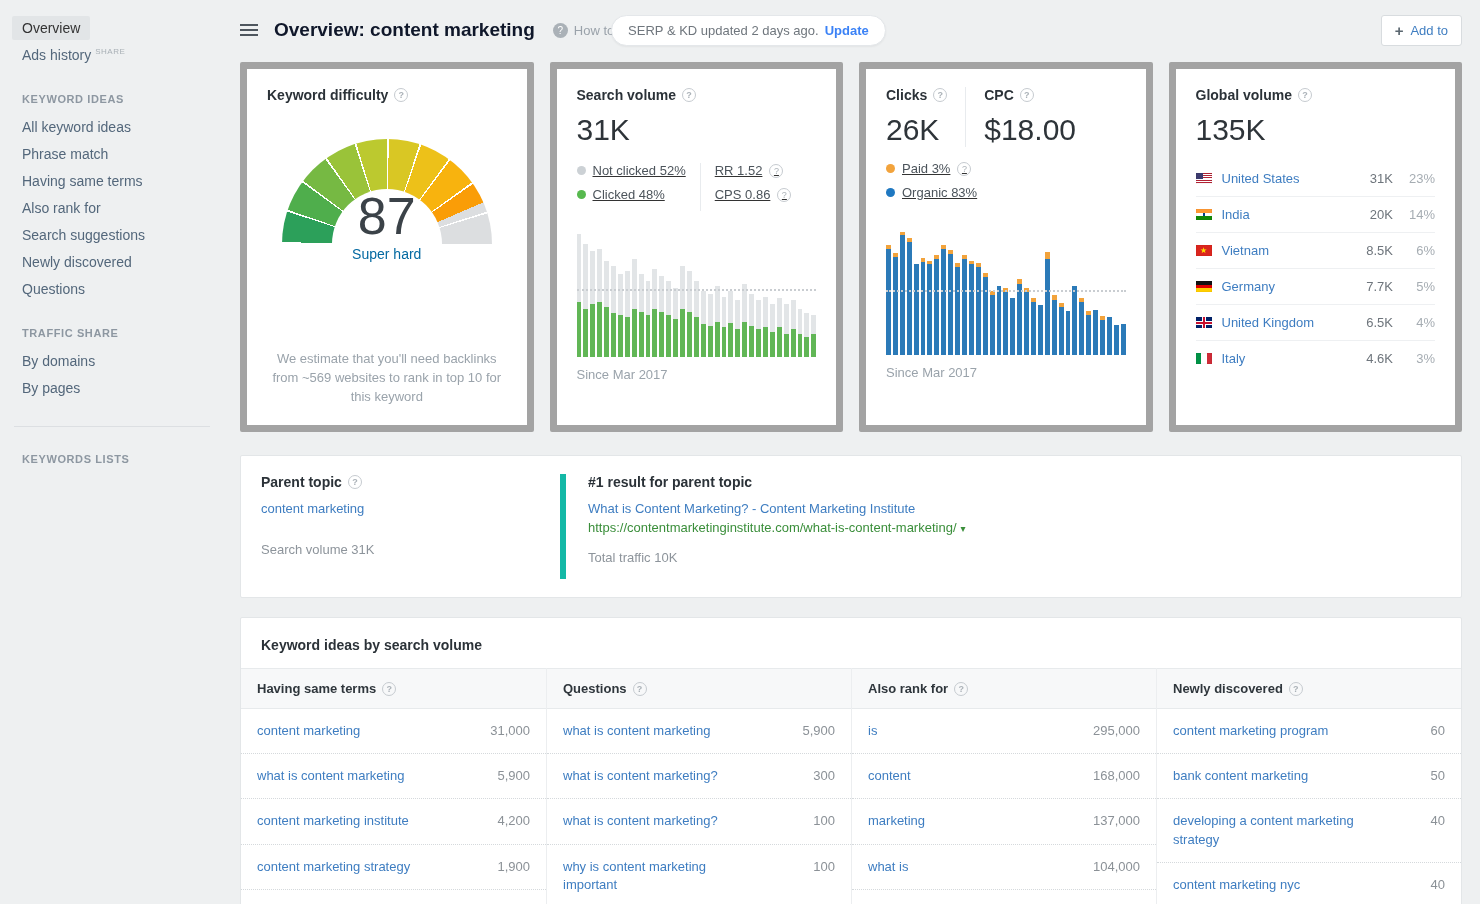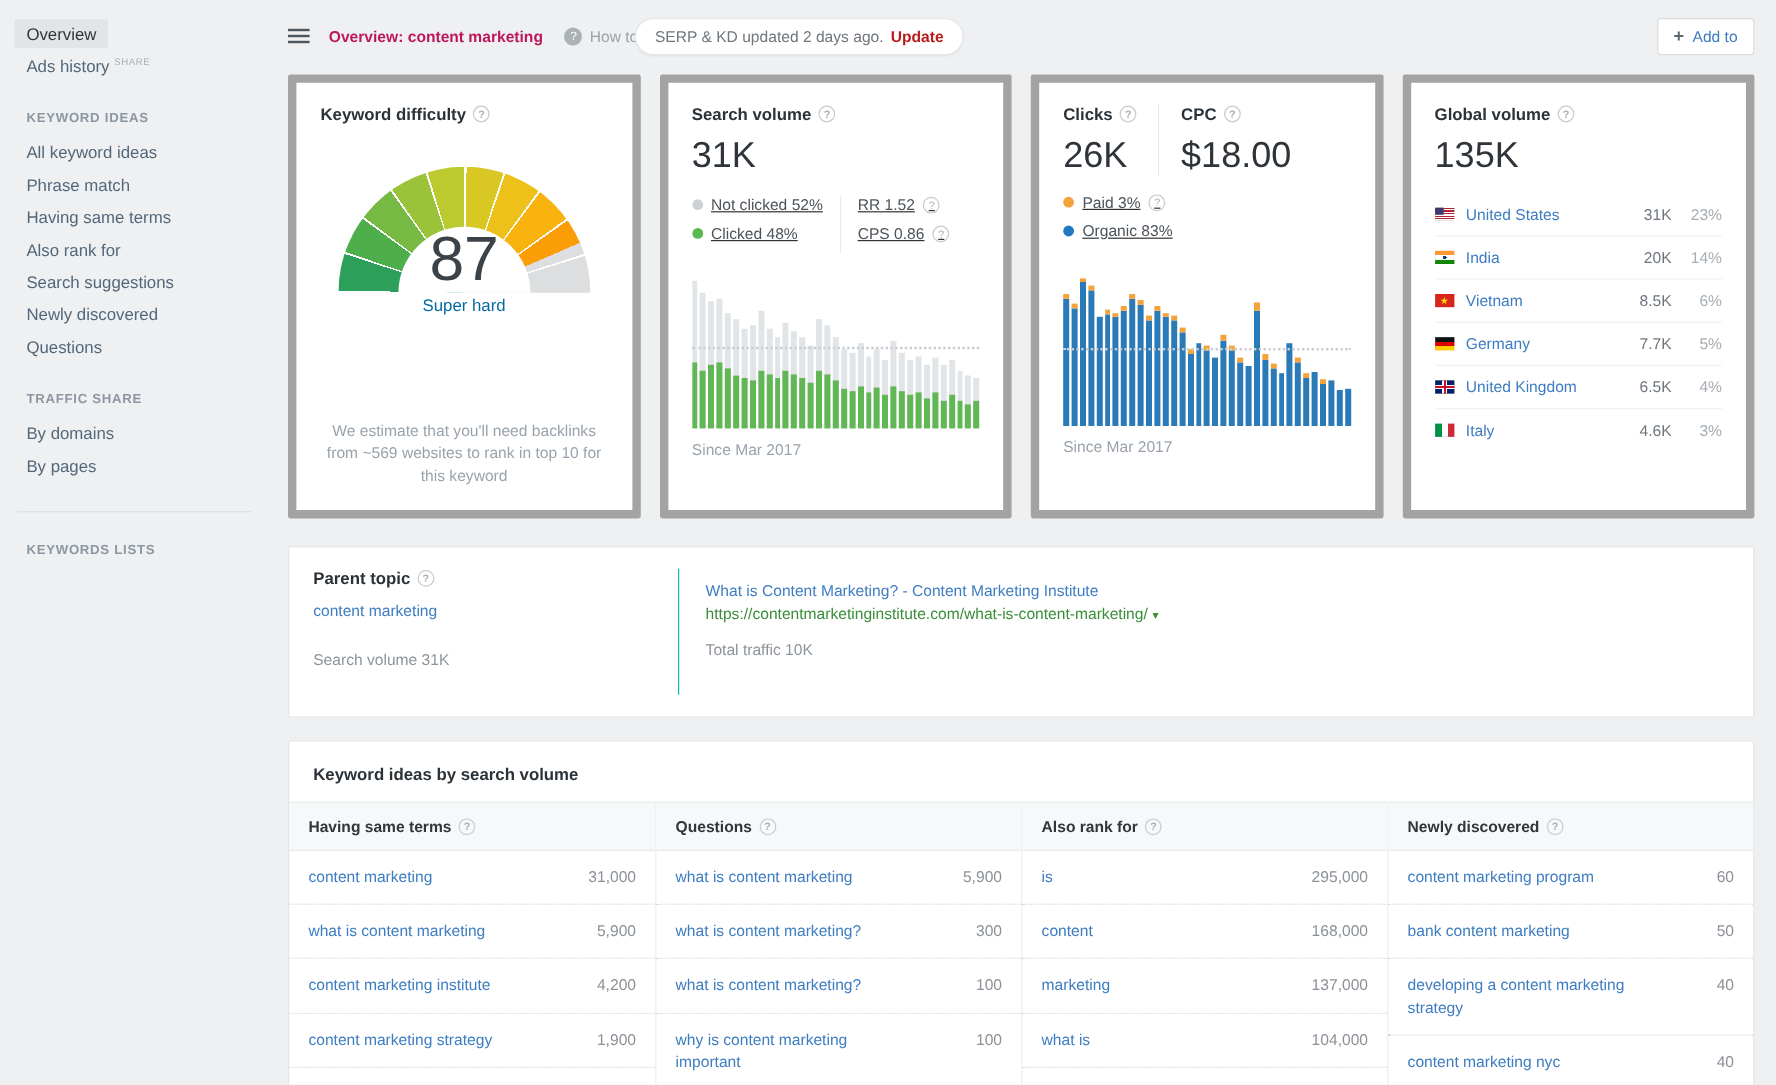--- a/index.html
+++ b/index.html
@@ -20,30 +20,30 @@
   .section-title { font-size:11px; font-weight:bold; color:#8d97a1; letter-spacing:.6px;
                    margin:26px 0 10px; padding-left:10px; }
   .sidebar-divider { border-top:1px solid #dcdfe2; margin:26px 12px 0 2px; }
 
   
   .topbar { position:absolute; left:240px; top:13px; width:1222px; height:34px;
             display:flex; align-items:center; }
   .menu-icon { position:relative; width:18px; height:12px; border-top:2px solid #4e565e;
                border-bottom:2px solid #4e565e; margin-right:16px; cursor:pointer; flex:none; }
   .menu-icon::after { content:""; position:absolute; left:0; top:3px; width:100%; height:2px; background:#4e565e; }
-  .page-title { font-size:13px; font-weight:bold; color:#be185d; white-space:nowrap; }
+  .page-title { font-size:19px; font-weight:bold; color:#0f172a; white-space:nowrap; }
   .help-filled { width:15px; height:15px; border-radius:50%; background:#aab1b7; color:#fff;
                  font-size:10px; display:inline-flex; align-items:center; justify-content:center;
                  margin:0 6px 0 18px; cursor:pointer; flex:none; }
   .howto { color:#9aa2aa; white-space:nowrap; }
   .pill { position:relative; z-index:2; margin-left:-14px; background:#fff; border:1px solid #e4e7ea;
           border-radius:17px; padding:7px 16px; display:flex; gap:6px; align-items:center;
           box-shadow:0 1px 2px rgba(0,0,0,.05); white-space:nowrap; }
   .pill-text { color:#6f767d; }
-  .update { color:#b91c1c; font-weight:bold; }
+  .update { color:#3b82f6; font-weight:bold; }
   .addto { margin-left:auto; background:#fff; border:1px solid #d8dcdf; border-radius:3px;
            padding:7px 13px; font-size:13px; font-family:inherit; display:flex; gap:7px;
            align-items:center; cursor:pointer; }
   .addto .plus { color:#5b6770; font-weight:bold; font-size:15px; line-height:1; }
   .addto .lbl { color:#3e7dc1; }
 
   
   .cards { position:absolute; left:240px; top:62px; width:1222px; height:370px;
            display:grid; grid-template-columns:repeat(4,1fr); grid-gap:16px; }
   .card { background:#fff; border:7px solid #a3a3a3; border-radius:2px; padding:18px 20px; position:relative; }
@@ -104,21 +104,21 @@
       #012169; }
   .flag-it { background:linear-gradient(90deg,#009246 0 33%,#fff 33% 66%,#ce2b37 66%); }
   .cname { color:#3e7dc1; flex:1; cursor:pointer; }
   .cvol { color:#6e757c; width:48px; text-align:right; }
   .cpct { color:#a6adb3; width:42px; text-align:right; }
 
   
   .parent-card { position:absolute; left:240px; top:455px; width:1222px; height:143px;
                  background:#fff; border:1px solid #e3e6e8; border-radius:2px;
                  padding:18px 20px; display:flex; }
-  .pt-left { width:305px; border-right:1px solid #14b8a6; }
+  .pt-left { width:305px; border-right:6px solid #14b8a6; }
   .pt-right { padding-left:22px; }
   .pt-title { font-size:14px; font-weight:bold; color:#2b3238; display:flex; gap:6px; align-items:center; }
   .pt-link { display:block; color:#3e7dc1; margin-top:11px; }
   .pt-sub { color:#8d949b; margin-top:26px; }
   .pt-url { display:block; color:#3a8e3a; margin-top:4px; }
   .pt-url .caret { color:#3a8e3a; font-size:10px; margin-left:4px; }
   .pt-traffic { color:#8d949b; margin-top:15px; }
 
   
   .ideas-card { position:absolute; left:240px; top:617px; width:1222px; height:340px;
@@ -584,20 +584,23 @@
   <div class="parent-card">
     <div class="pt-left">
       <div class="pt-title">
         <span>Parent topic</span>
         <span class="help">?</span>
       </div>
       <a class="pt-link">content marketing</a>
       <div class="pt-sub">Search volume 31K</div>
     </div>
     <div class="pt-right">
+      <div class="pt-title">
+        <span>#1 result for parent topic</span>
+      </div>
       <a class="pt-link">What is Content Marketing? - Content Marketing Institute</a>
       <a class="pt-url"><span>https://contentmarketinginstitute.com/what-is-content-marketing/</span><span class="caret">▾</span></a>
       <div class="pt-traffic">Total traffic 10K</div>
     </div>
   </div>
 
   <div class="ideas-card">
     <div class="ideas-title">Keyword ideas by search volume</div>
     <div class="ideas-grid">
 

